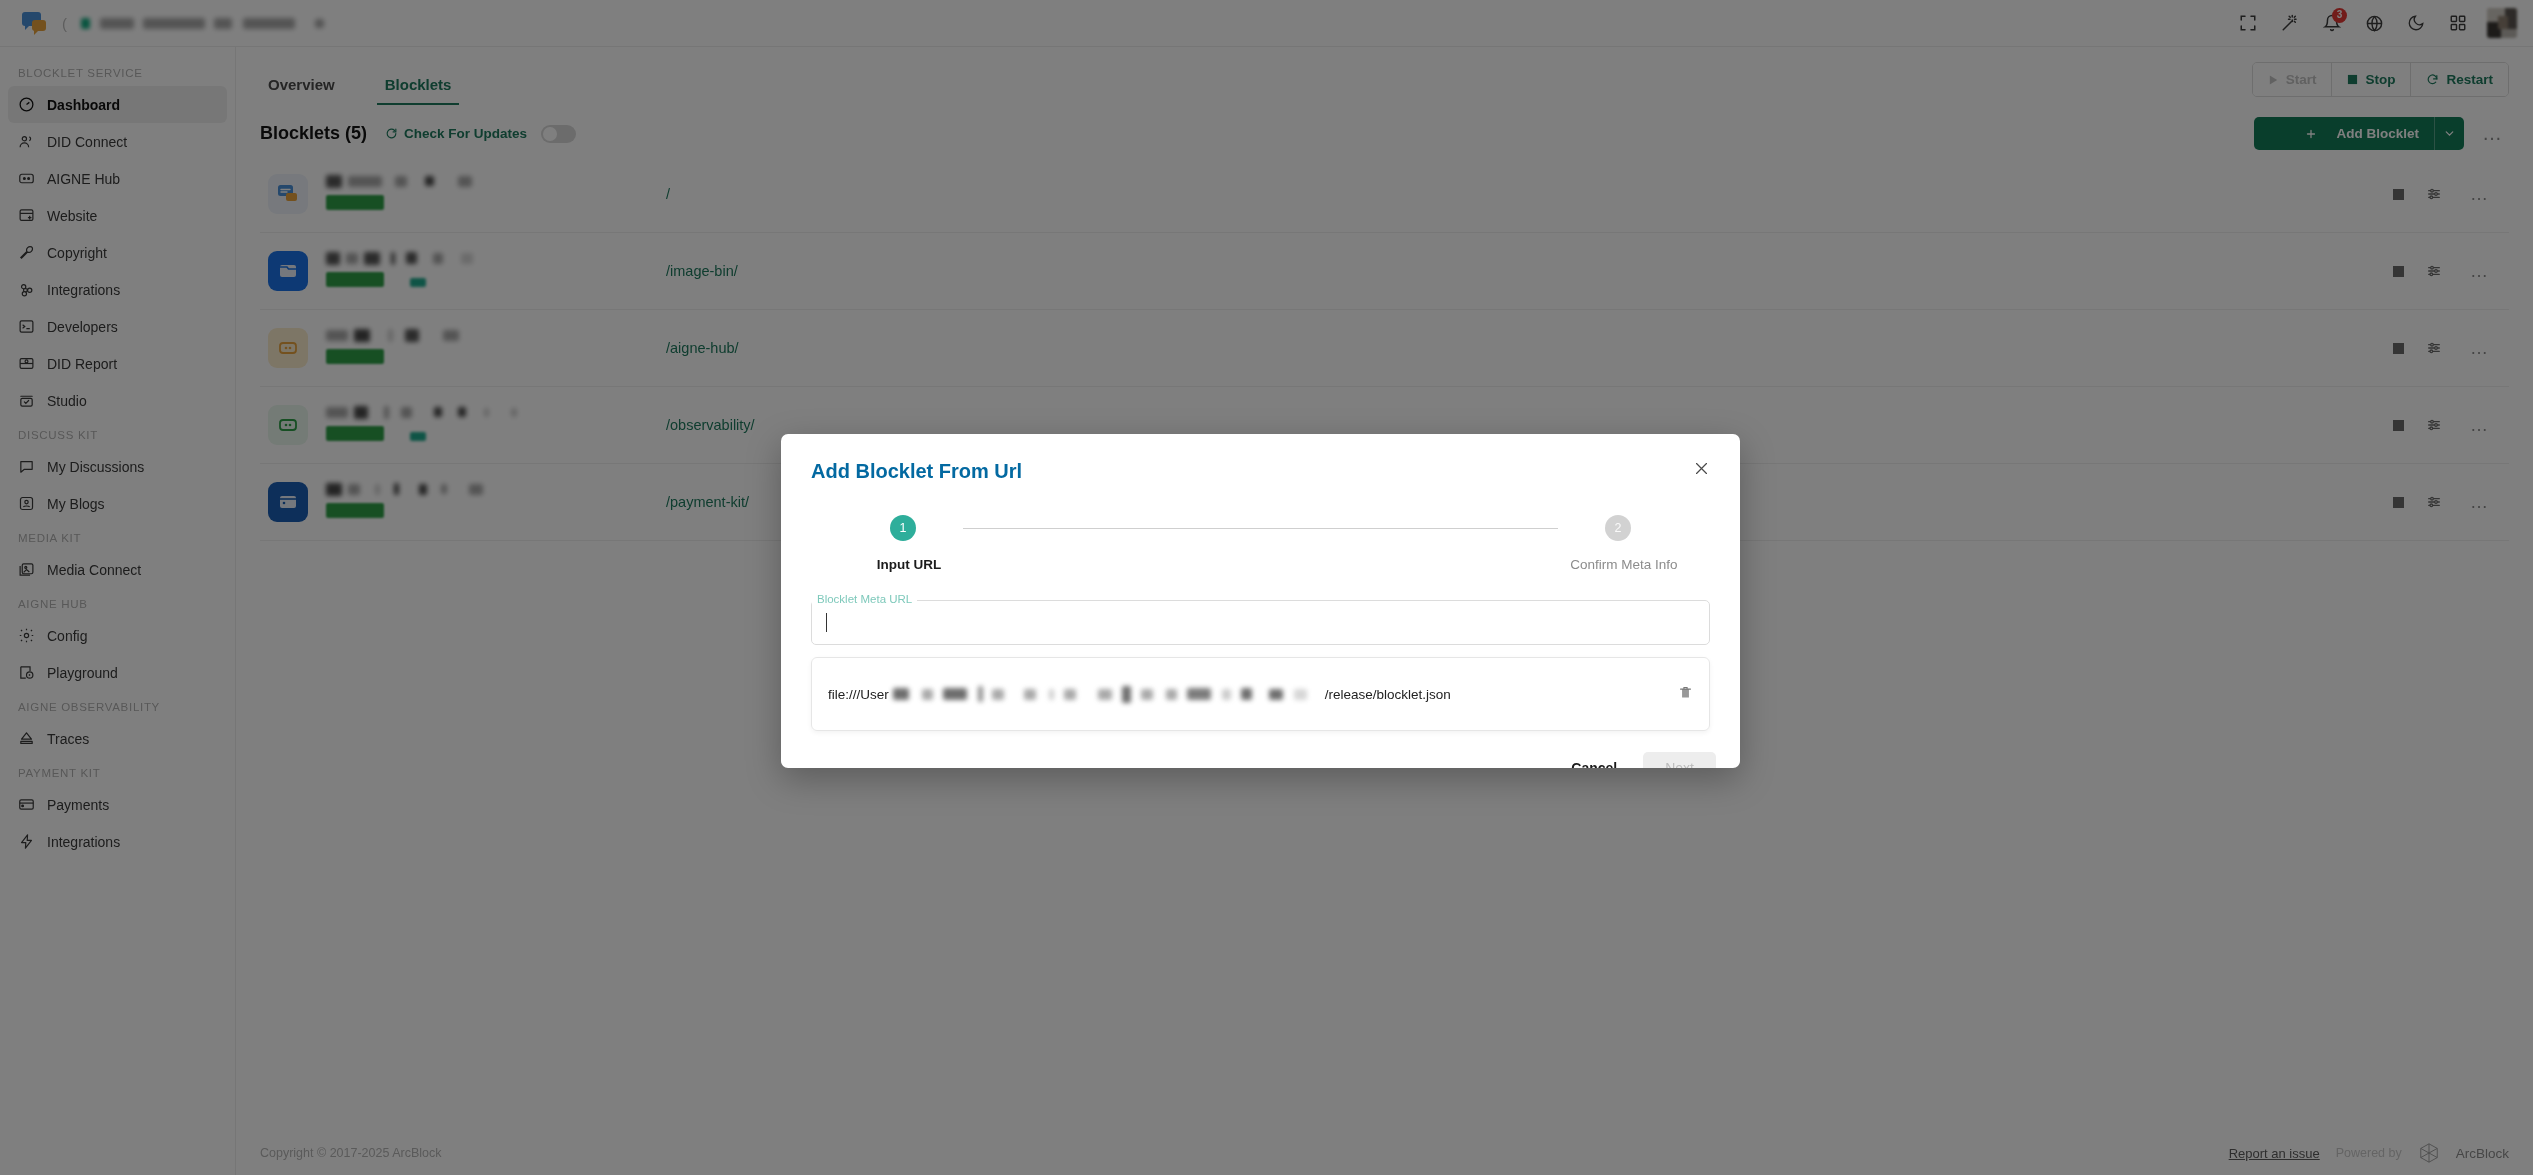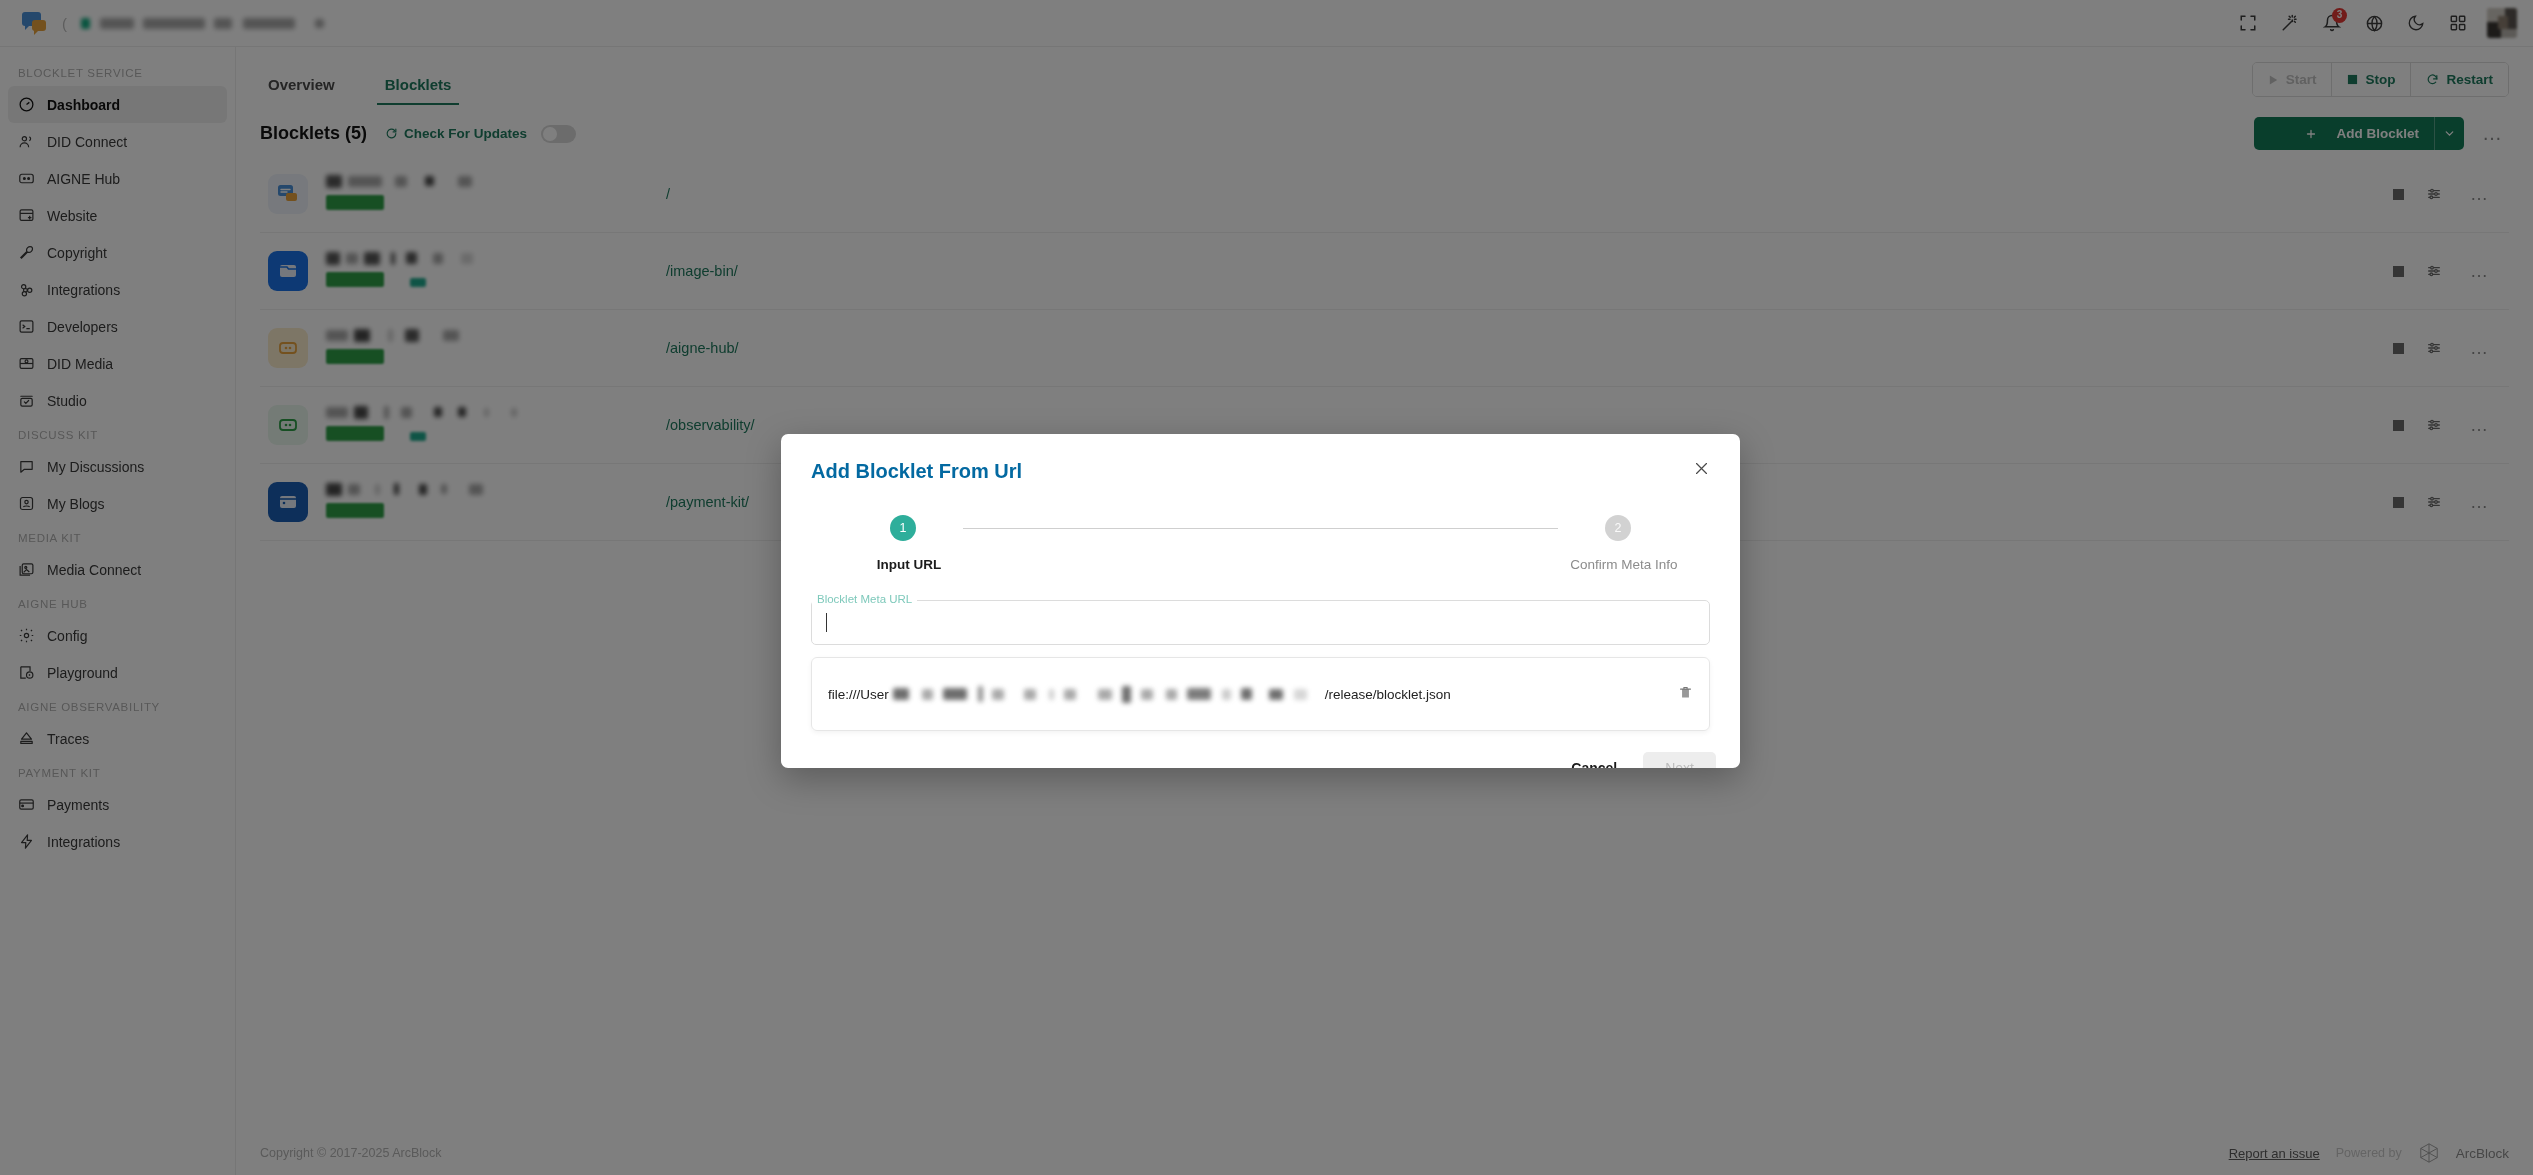--- a/index.html
+++ b/index.html
@@ -374,21 +374,21 @@
           <path d="M7 10l2.5 2L7 14M12.5 15H16"></path>
         </svg>
       <span>Developers</span>
     </div>
     <div class="side-item">
       <svg width="17" height="17" viewBox="0 0 24 24" fill="none" stroke="currentColor" stroke-width="1.7">
         <rect x="3" y="5" width="18" height="14" rx="2"></rect>
           <path d="M3 12h18"></path>
           <circle cx="12" cy="9" r="2"></circle>
         </svg>
-      <span>DID Media</span>
+      <span>DID Report</span>
     </div>
     <div class="side-item">
       <svg width="17" height="17" viewBox="0 0 24 24" fill="none" stroke="currentColor" stroke-width="1.7" stroke-linecap="round">
         <path d="M4 6h16"></path>
           <rect x="4" y="9" width="16" height="11" rx="2"></rect>
           <path d="M9 14l2 2 4-4"></path>
         </svg>
       <span>Studio</span>
     </div>
 

